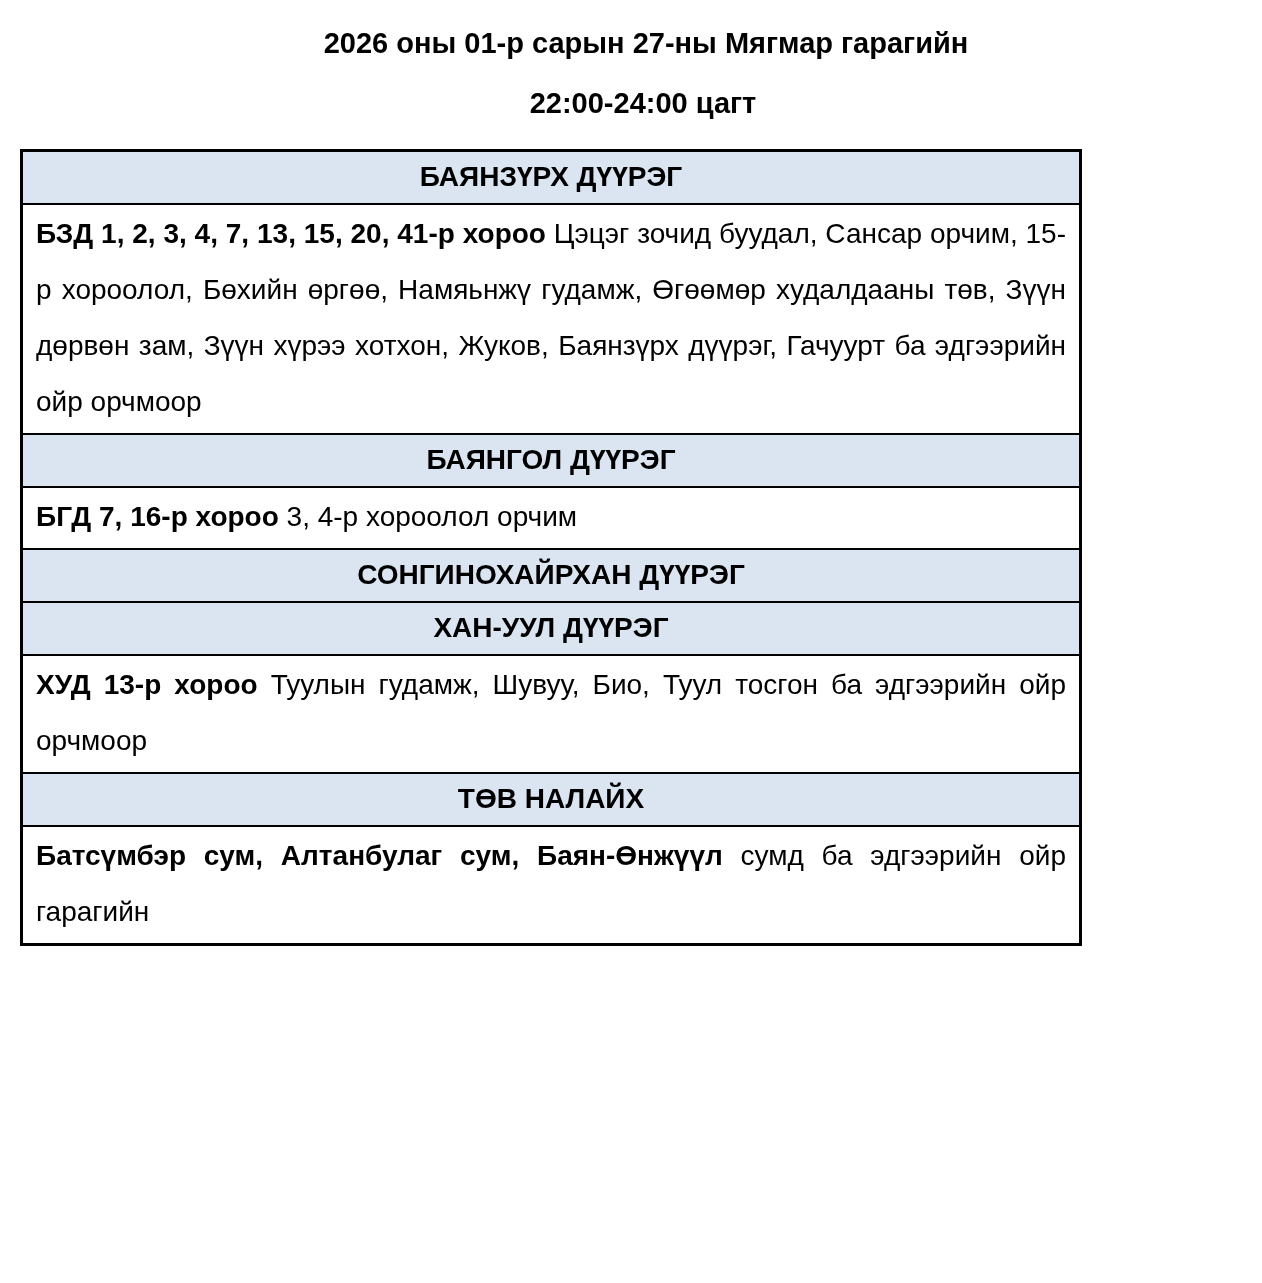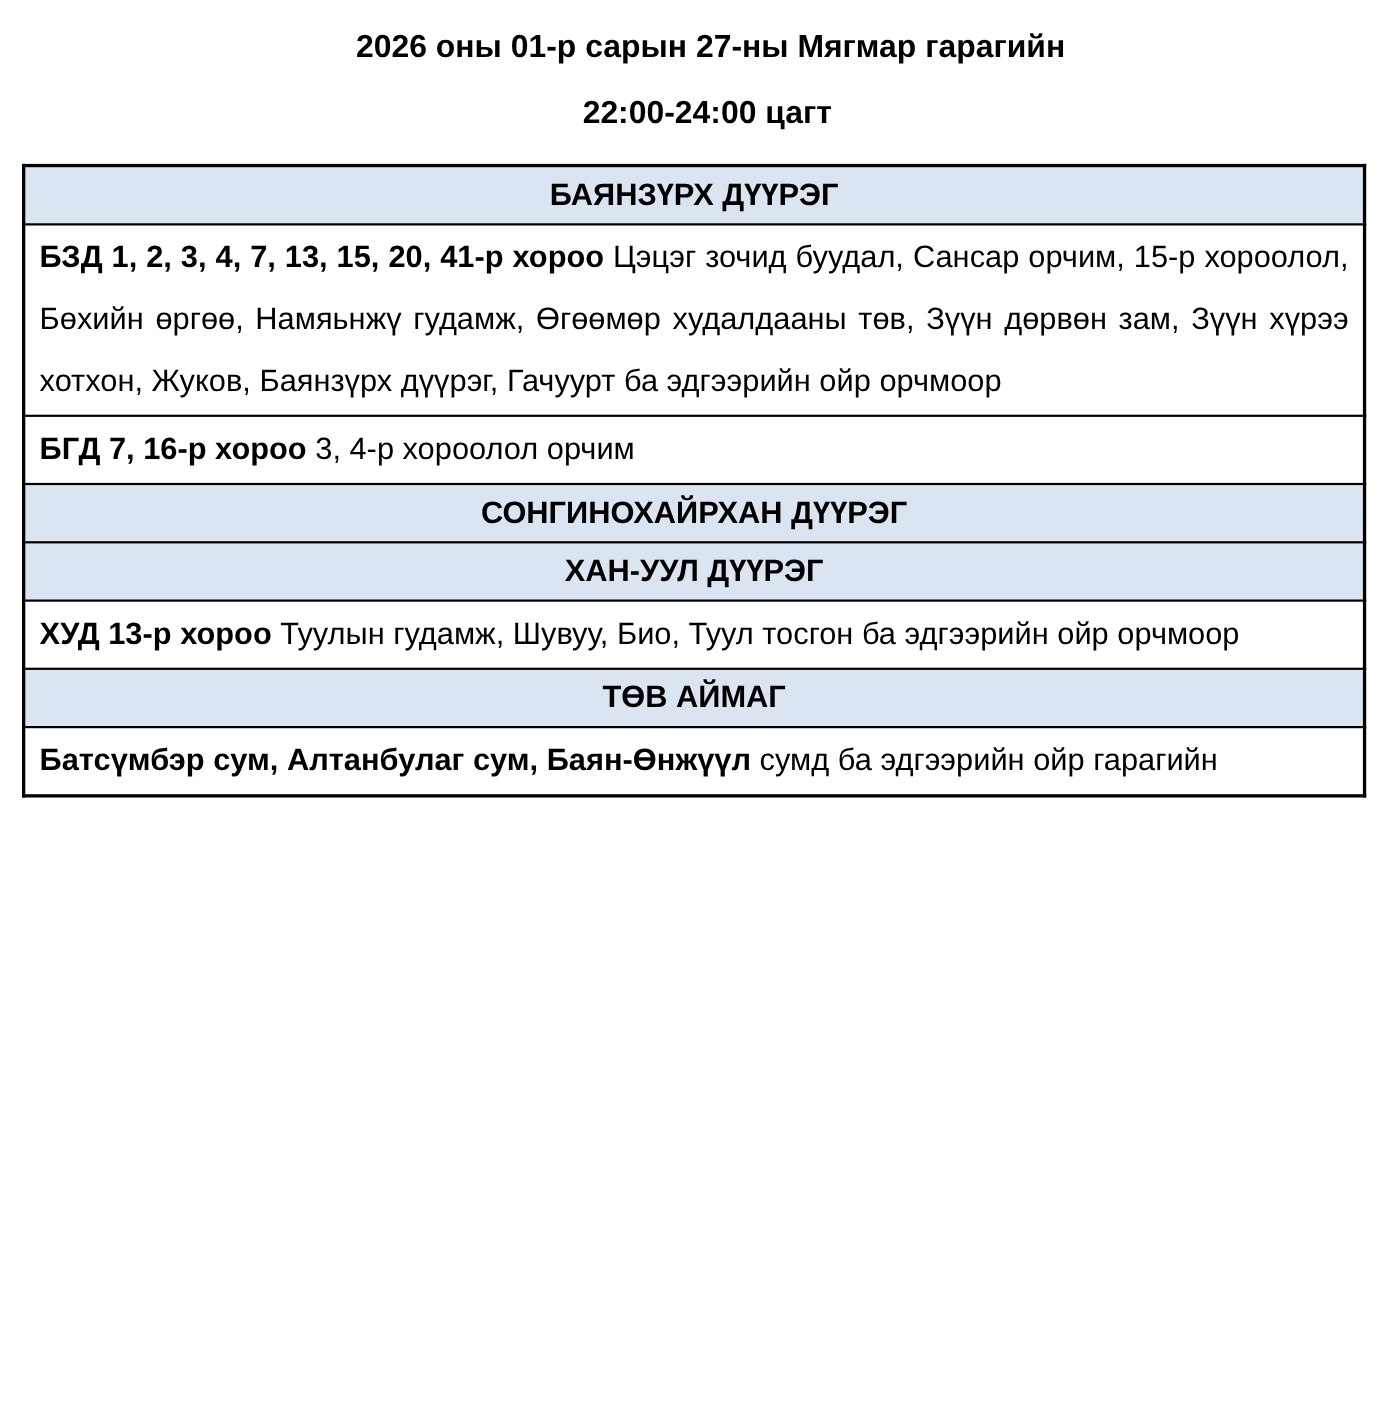--- a/index.html
+++ b/index.html
@@ -20,21 +20,21 @@
   .page{width:1262px;min-height:1283px;overflow:hidden;}
   .doc-title{
     text-align:center;
     font-weight:bold;
     font-size:29px;
     padding-top:27px;
   }
   .doc-title .t1{margin:0 0 27px 0;padding-left:30px;}
   .doc-title .t2{margin:0;padding-left:24px;}
   table.schedule{
-    width:1222px;
+    width:1062px;
     margin:29px 20px 0 20px;
     border-collapse:collapse;
     table-layout:fixed;
     border:3px solid var(--border-c);
   }
   table.schedule th, table.schedule td{
     border:2px solid var(--border-c);
   }
   th.sec-header{
     background:var(--header-bg);
@@ -69,37 +69,40 @@
     <tbody>
 
       <tr>
         <th class="sec-header">БАЯНЗҮРХ ДҮҮРЭГ</th>
       </tr>
       <tr>
         <td class="sec-body"><span class="bold-prefix">БЗД 1, 2, 3, 4, 7, 13, 15, 20, 41-р хороо</span><span> Цэцэг зочид буудал, Сансар орчим, 15-р хороолол, Бөхийн өргөө, Намяьнжү гудамж, Өгөөмөр худалдааны төв, Зүүн дөрвөн зам, Зүүн хүрээ хотхон, Жуков, Баянзүрх дүүрэг, Гачуурт ба эдгээрийн ойр орчмоор</span></td>
       </tr>
 
       <tr>
+        <th class="sec-header">БАЯНГОЛ ДҮҮРЭГ</th>
+      </tr>
+      <tr>
         <td class="sec-body"><span class="bold-prefix">БГД 7, 16-р хороо</span><span> 3, 4-р хороолол орчим</span></td>
       </tr>
 
       <tr>
         <th class="sec-header">СОНГИНОХАЙРХАН ДҮҮРЭГ</th>
       </tr>
 
       <tr>
         <th class="sec-header">ХАН-УУЛ ДҮҮРЭГ</th>
       </tr>
       <tr>
         <td class="sec-body"><span class="bold-prefix">ХУД 13-р хороо</span><span> Туулын гудамж, Шувуу, Био, Туул тосгон ба эдгээрийн ойр орчмоор</span></td>
       </tr>
 
 
       <tr>
-        <th class="sec-header">ТӨВ АЙМАГ</th>
+        <th class="sec-header">ТӨВ НАЛАЙХ</th>
       </tr>
       <tr>
         <td class="sec-body"><span class="bold-prefix">Батсүмбэр сум, Алтанбулаг сум, Баян-Өнжүүл</span><span> сумд ба эдгээрийн ойр гарагийн</span></td>
       </tr>
 
     </tbody>
   </table>
 
 </div>
 

